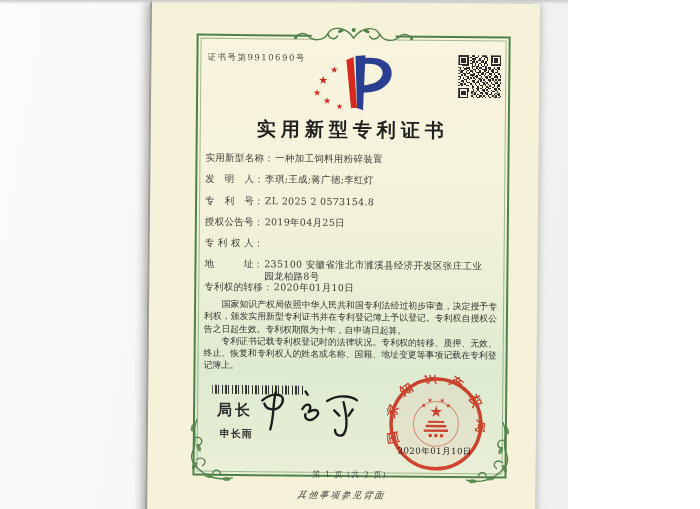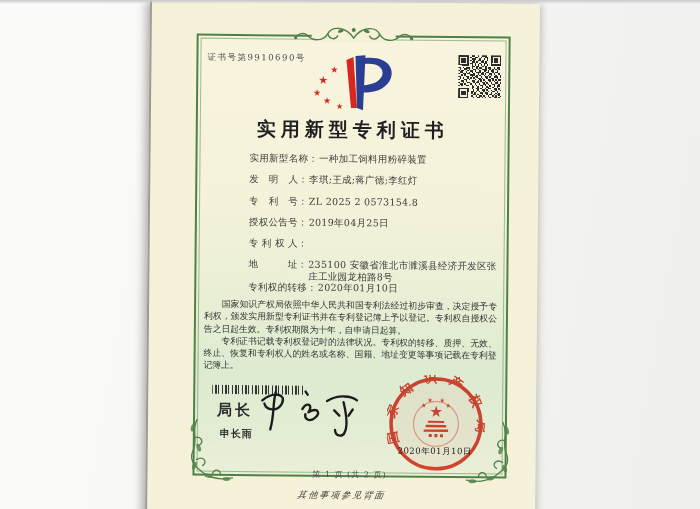--- a/index.html
+++ b/index.html
@@ -1,17 +1,17 @@
 <!DOCTYPE html>
 <html><head>
 <meta charset="utf-8">
 <style>
   html,body{margin:0;padding:0;}
   .photo{
-    position:relative;width:700px;height:509px;overflow:hidden;
+    position:relative;width:568px;height:509px;overflow:hidden;
     background:linear-gradient(100deg,#fbfbfa 0%,#f4f4f2 60%,#efefed 100%);
     font-family:"DejaVu Serif","Liberation Serif",serif;
   }
   .photo::before{
     content:"";position:absolute;left:0;top:0;right:0;height:4px;
     background:linear-gradient(#c9c9cc,rgba(201,201,204,0));z-index:5;pointer-events:none;
   }
   .paper{
     position:absolute;left:150px;top:2px;width:388px;height:520px;
     background:#f6f2da;
@@ -34,21 +34,21 @@
 
   .cert-no{position:absolute;left:9px;top:16px;font-size:8.5px;letter-spacing:1.5px;color:#4a4a4a;white-space:nowrap;}
   .logo{position:absolute;left:112px;top:13px;width:92px;height:64px;}
   .qr{position:absolute;left:260px;top:17px;width:43px;height:43px;}
   .title{
     position:absolute;left:0;right:0;top:80px;text-align:center;
     font-size:19px;font-weight:bold;letter-spacing:5px;color:#1f1f1f;white-space:nowrap;
   }
   .row{position:absolute;left:8px;right:5px;display:flex;align-items:flex-start;
        font-size:9.5px;line-height:11.5px;color:#3c3c3c;letter-spacing:.3px;}
-  .flabel{flex:none;margin-left:44px;}
+  .flabel{flex:none;}
   .fvalue{margin-left:1px;}
   .r0{top:116px}.r1{top:137px}.r2{top:159px}.r3{top:180px}.r4{top:201px}.r5{top:222px}.r6{top:245px;display:block;}
   .r5 .fvalue{display:inline-block;max-width:226px;}
   .grant2{position:absolute;left:170px;top:0;white-space:nowrap;}
   .g1{white-space:nowrap;}
 
   .legal{position:absolute;left:8px;right:9px;top:262px;font-size:8.8px;line-height:12.3px;
          color:#333;text-align:justify;}
   .legal p{margin:0;text-indent:2em;}
 

